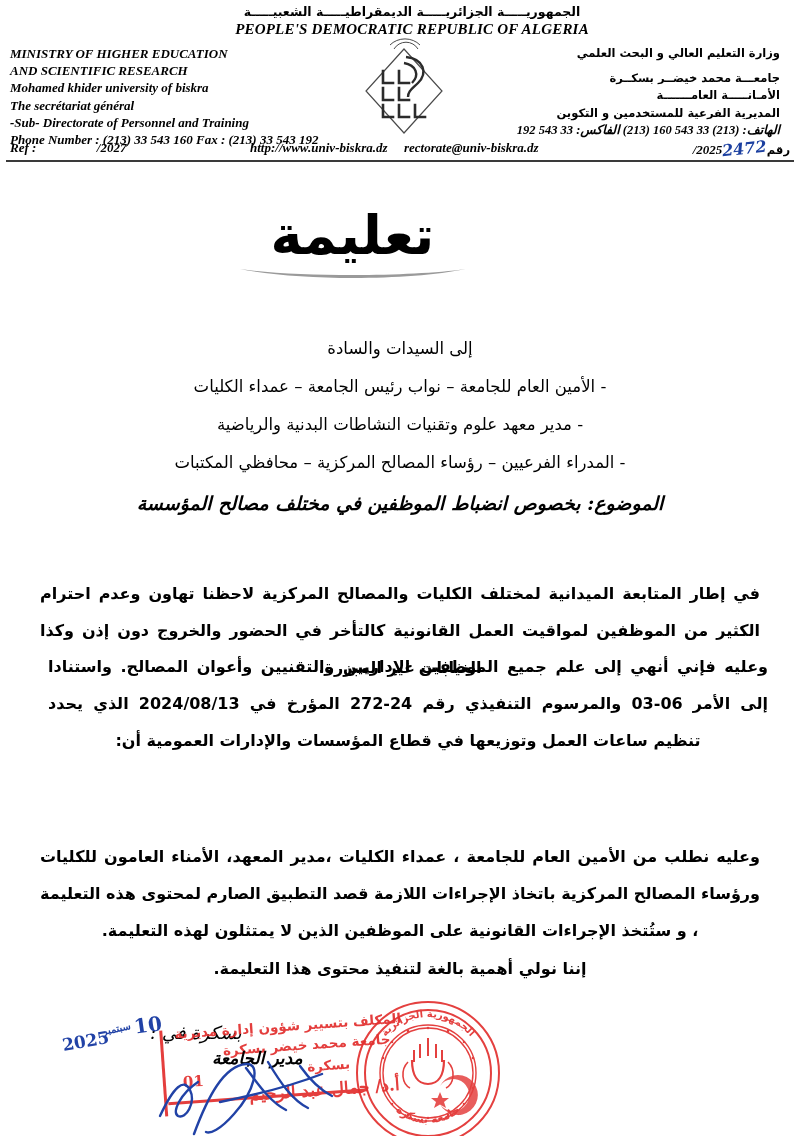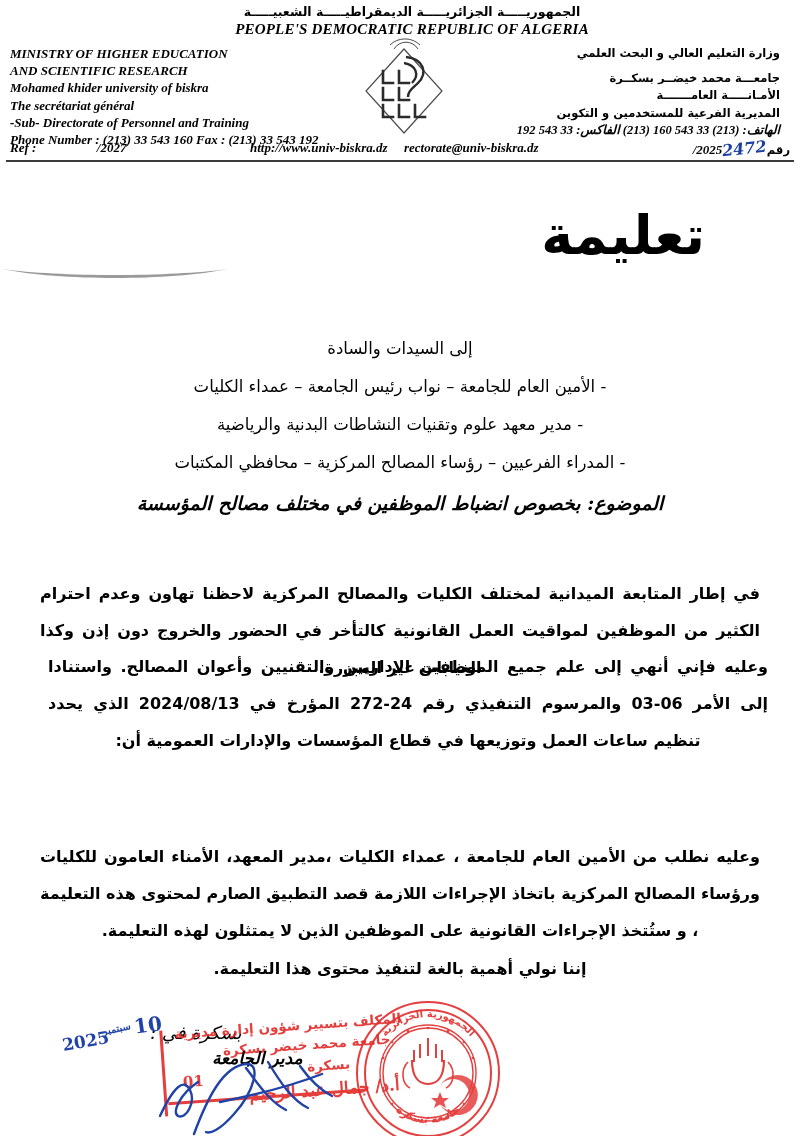--- a/index.html
+++ b/index.html
@@ -128,20 +128,21 @@
     height: 2px;
     background: #3a3a3a;
   }
 
   
   .doc-title-wrap {
     position: absolute;
     top: 205px;
     left: 0;
     width: 705px;
+    text-align: center;
   }
   .doc-title {
     font-family: "DejaVu Sans", sans-serif;
     font-weight: bold;
     font-size: 54px;
     line-height: 62px;
     direction: rtl;
     letter-spacing: -1px;
   }
   .title-swoosh {

